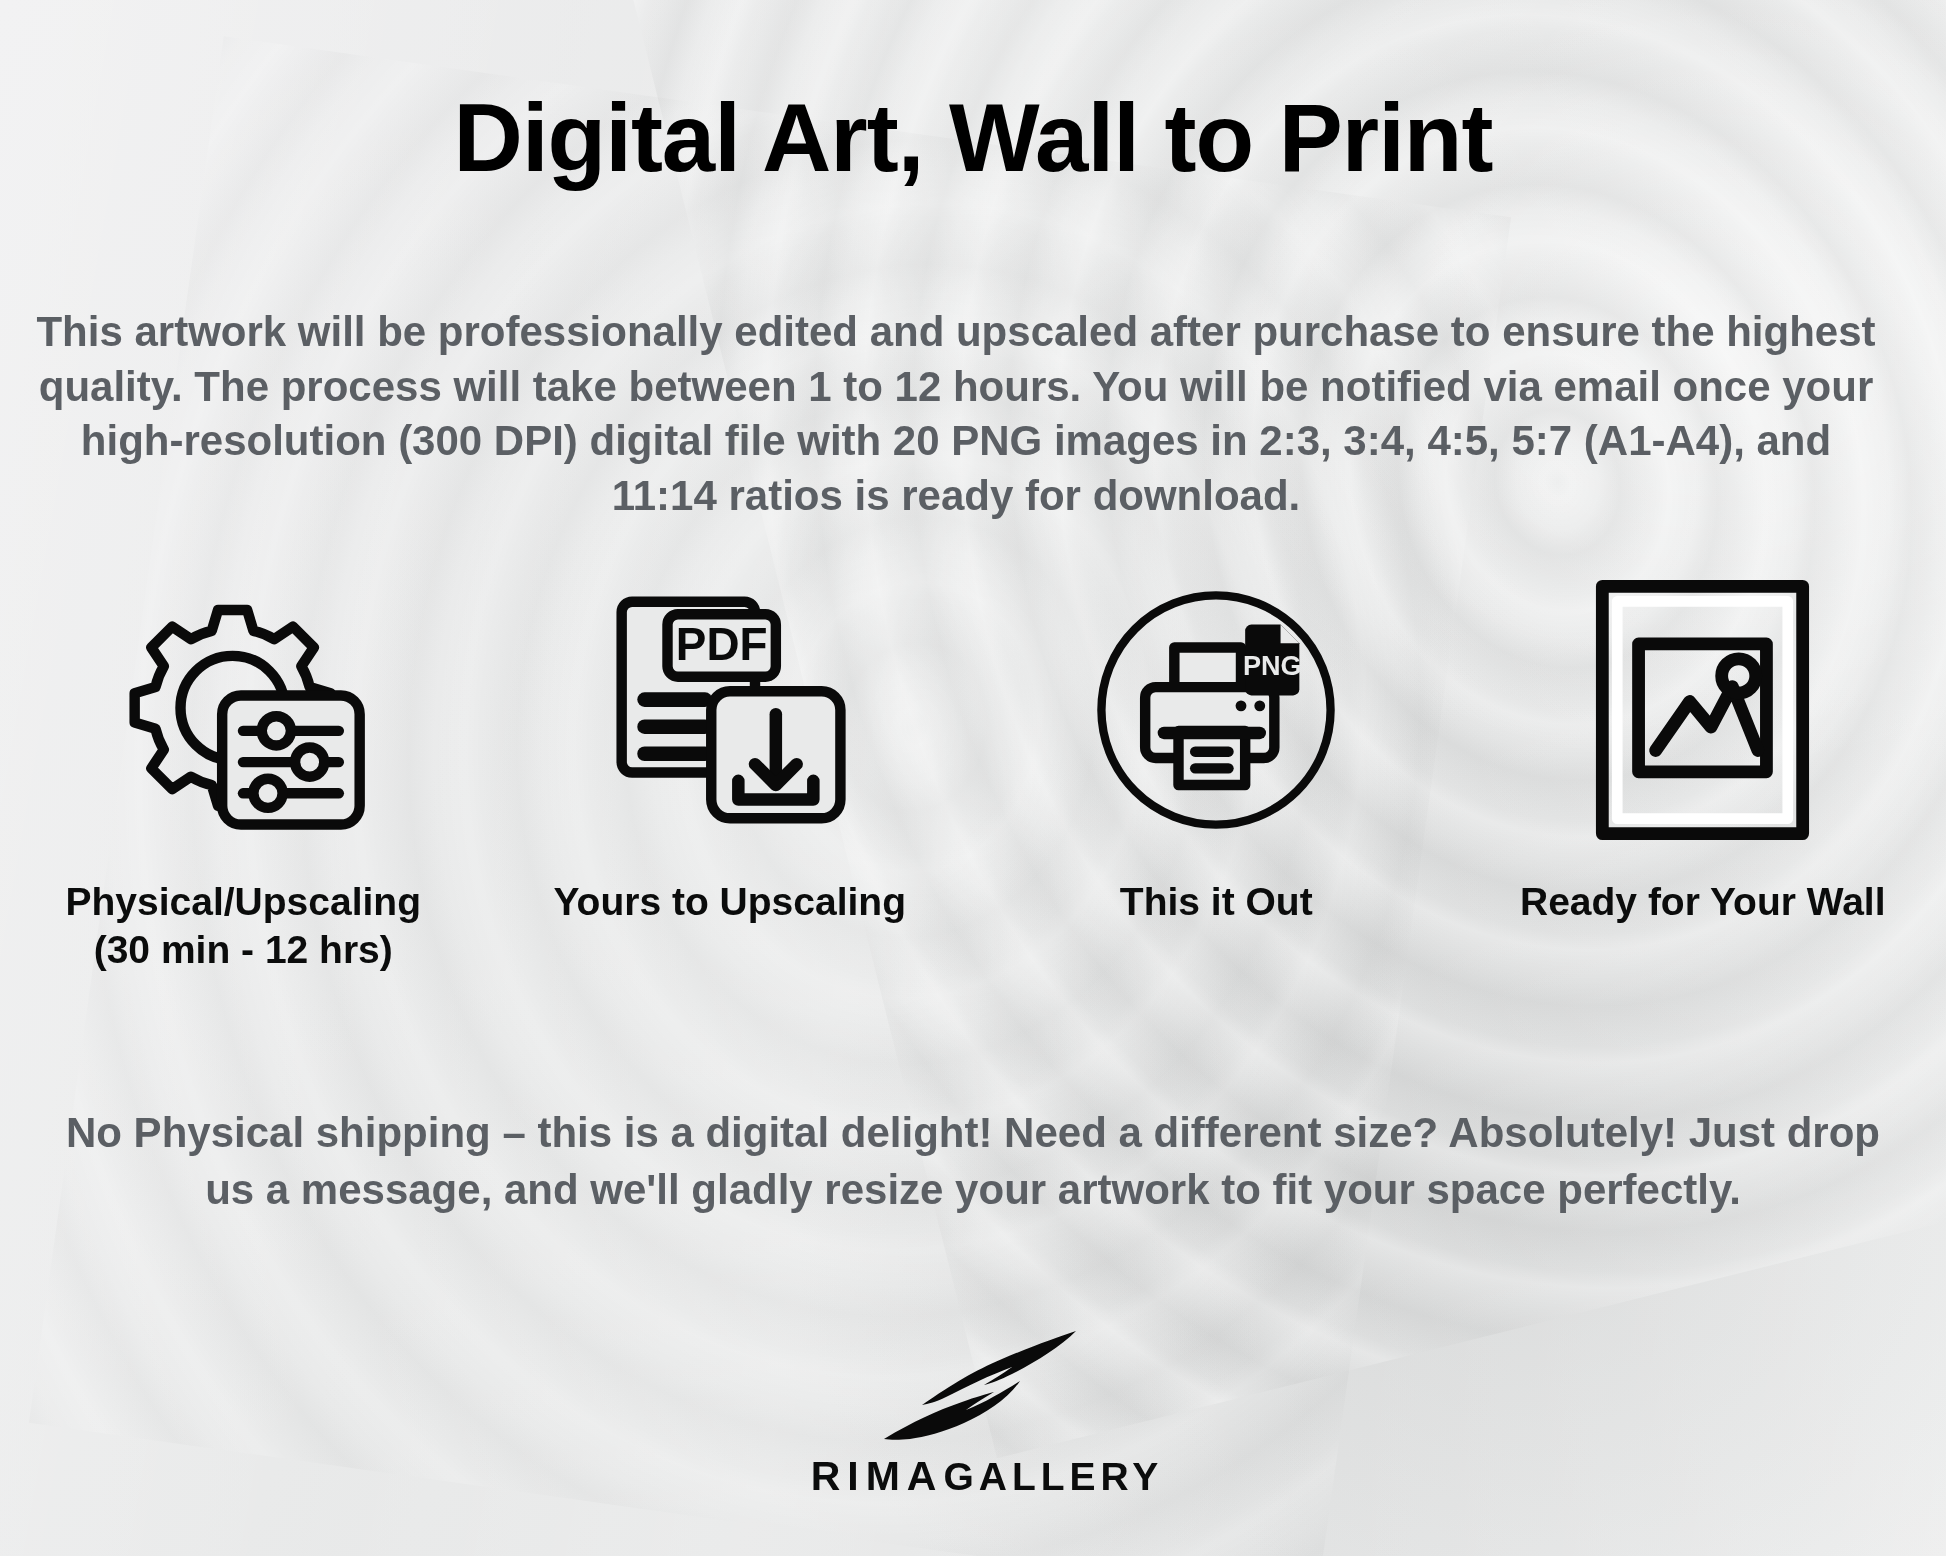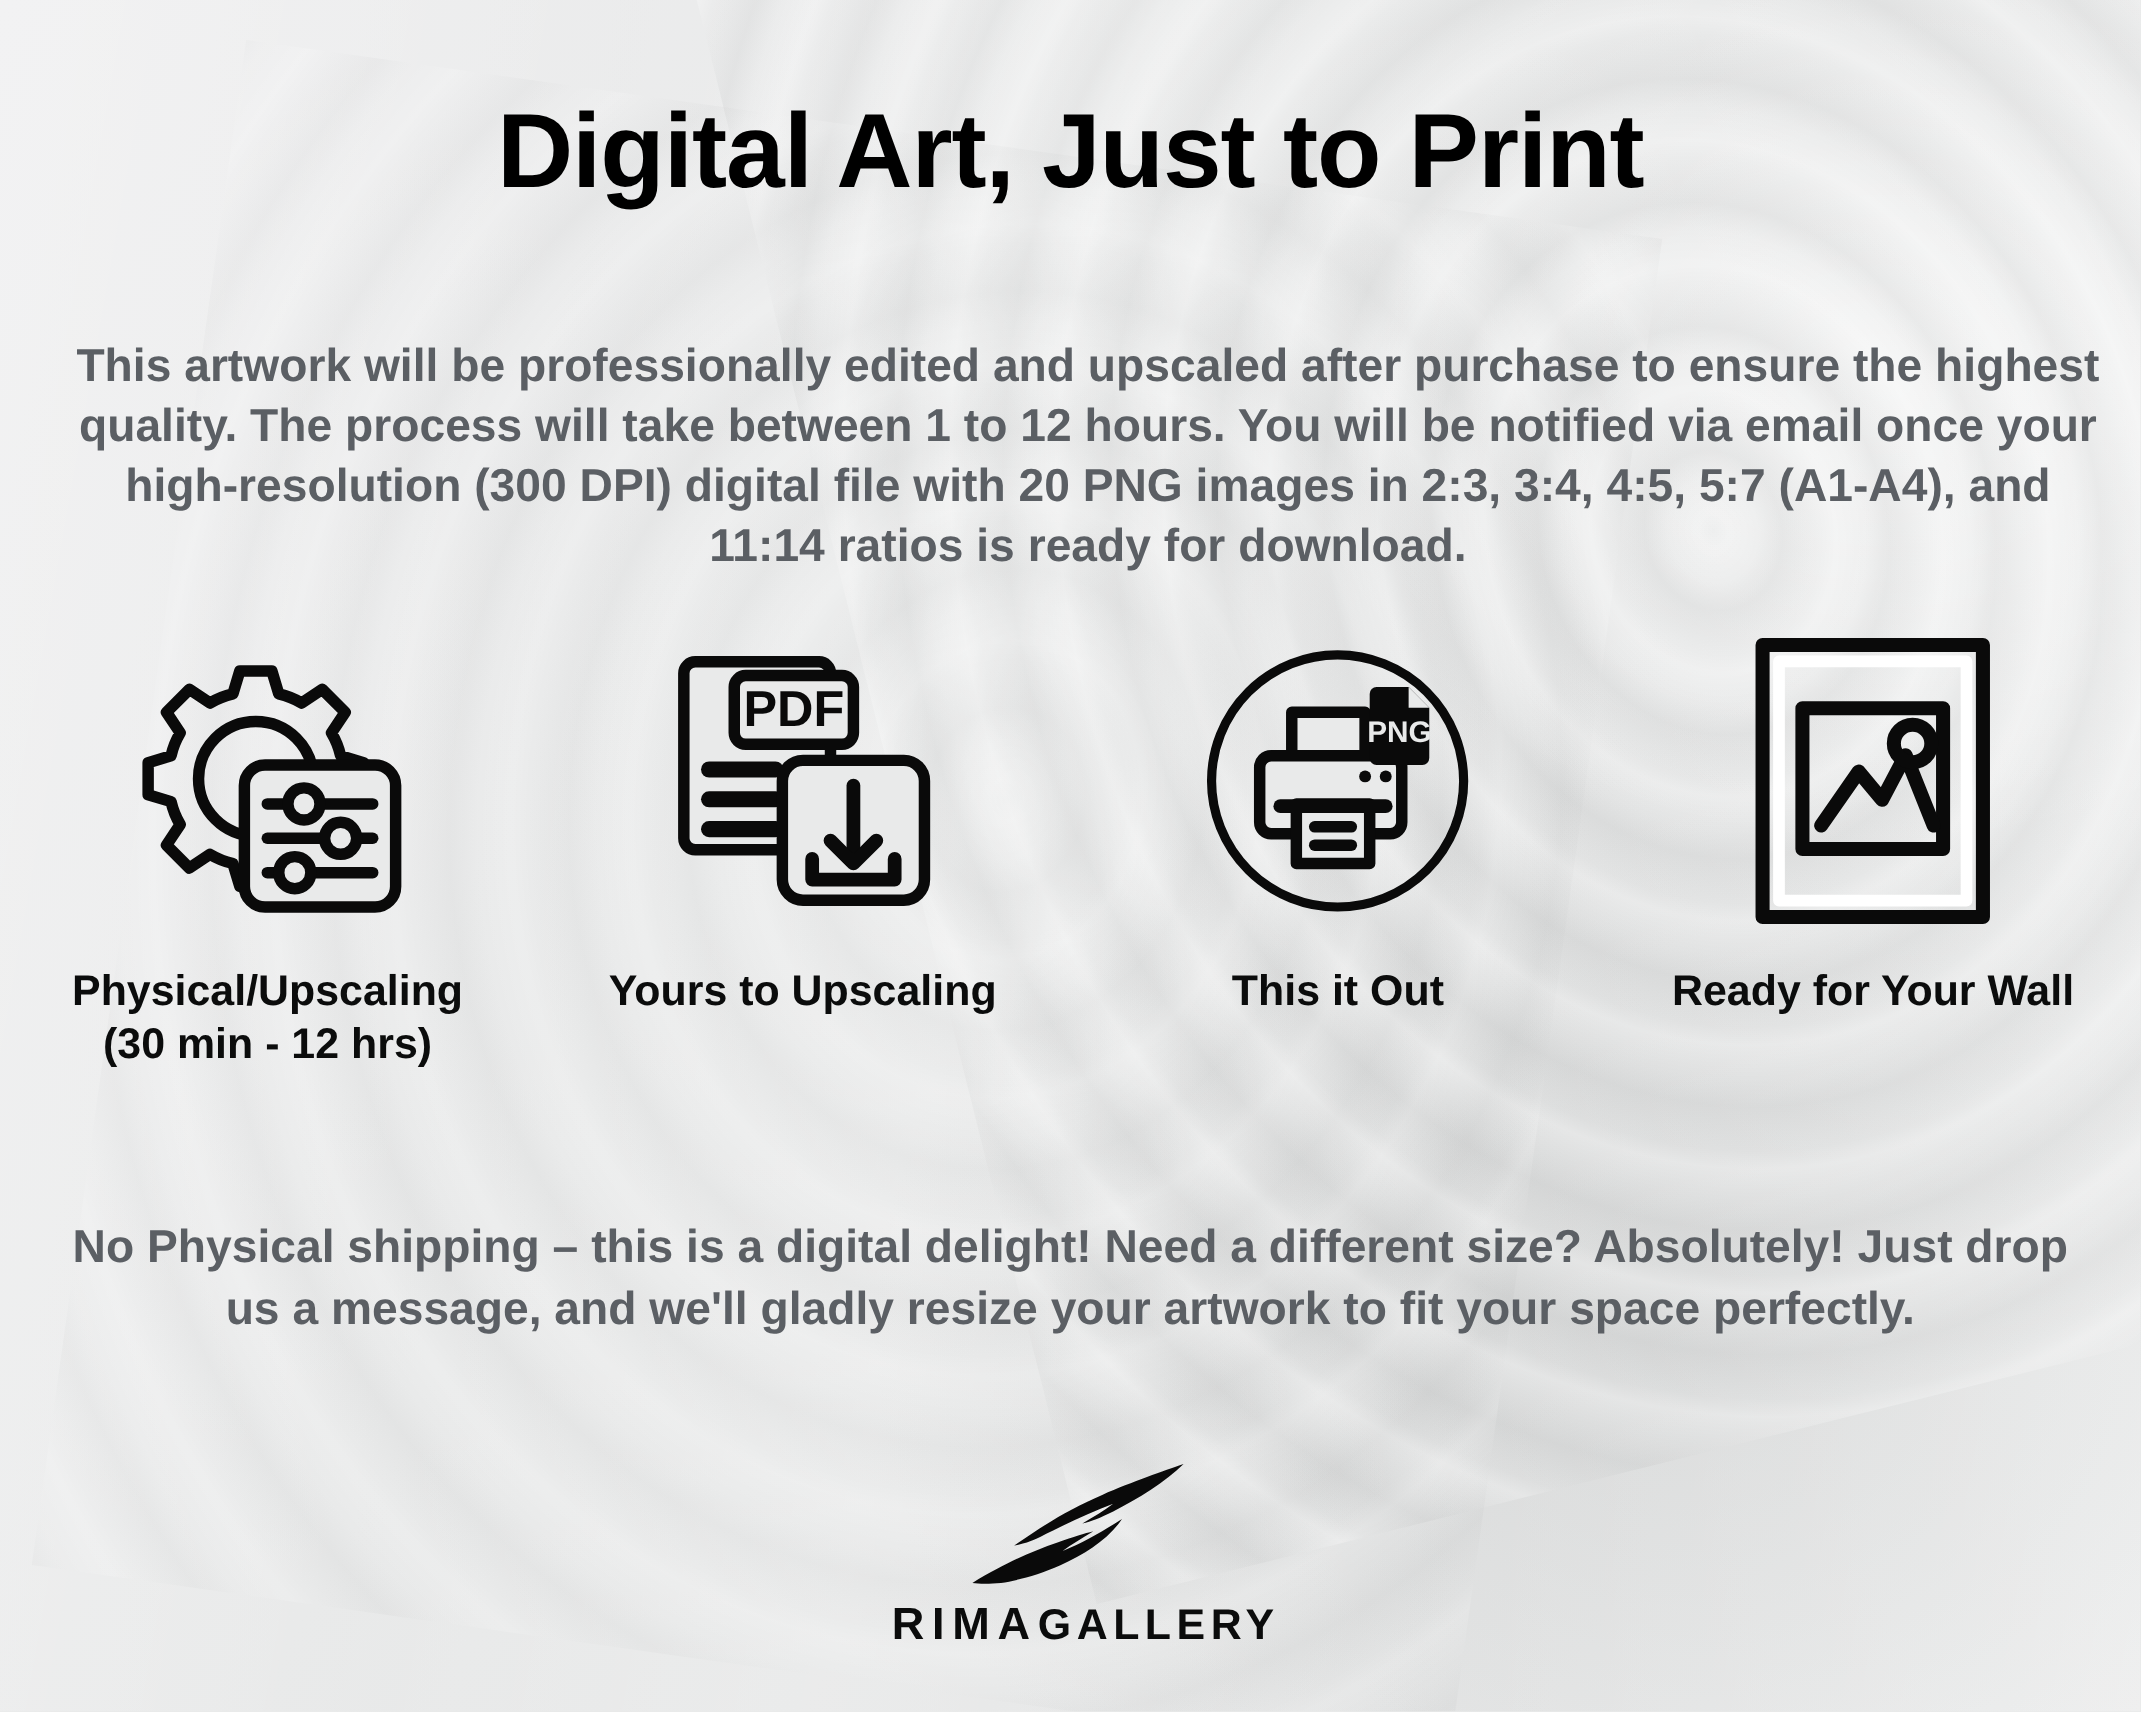--- a/index.html
+++ b/index.html
@@ -90,21 +90,21 @@
     font-size: 96px;
     font-weight: 700;
     letter-spacing: -1px;
     color: #000000;
     line-height: 1.05;
   }
 
   .intro {
     position: absolute;
     top: 305px;
-    left: 62px;
+    left: 29px;
     width: 1854px;
     text-align: center;
     font-size: 42px;
     font-weight: 700;
     line-height: 1.30;
     color: #5b5f64;
   }
 
   .features {
     position: absolute;
@@ -183,21 +183,21 @@
 <div id="page">
 
   <div class="bg-texture">
     <div class="bg-swirl-1"></div>
     <div class="bg-swirl-2"></div>
     <div class="bg-sheen"></div>
   </div>
 
   <div class="content">
 
-    <div class="title">Digital Art, Just to Print</div>
+    <div class="title">Digital Art, Wall to Print</div>
 
     <div class="intro">This artwork will be professionally edited and upscaled after purchase to ensure the highest quality. The process will take between 1 to 12 hours. You will be notified via email once your high-resolution (300 DPI) digital file with 20 PNG images in 2:3, 3:4, 4:5, 5:7 (A1-A4), and 11:14 ratios is ready for download.</div>
 
     <div class="features">
 
       <div class="feature">
         <div class="feature-icon">
           <svg width="250" height="250" viewBox="0 0 120 120" fill="none" stroke="#0a0a0a" stroke-width="5" stroke-linejoin="round" stroke-linecap="round">
             <path d="M48 12 h14 l3 10 a34 34 0 0 1 10 4 l9 -6 l10 10 l-6 9 a34 34 0 0 1 4 10 l10 3 v14 l-10 3 a34 34 0 0 1 -4 10 l6 9 l-10 10 l-9 -6 a34 34 0 0 1 -10 4 l-3 10 h-14 l-3 -10 a34 34 0 0 1 -10 -4 l-9 6 l-10 -10 l6 -9 a34 34 0 0 1 -4 -10 l-10 -3 v-14 l10 -3 a34 34 0 0 1 4 -10 l-6 -9 l10 -10 l9 6 a34 34 0 0 1 10 -4 z"></path>
             <circle cx="55" cy="59" r="25"></circle>

